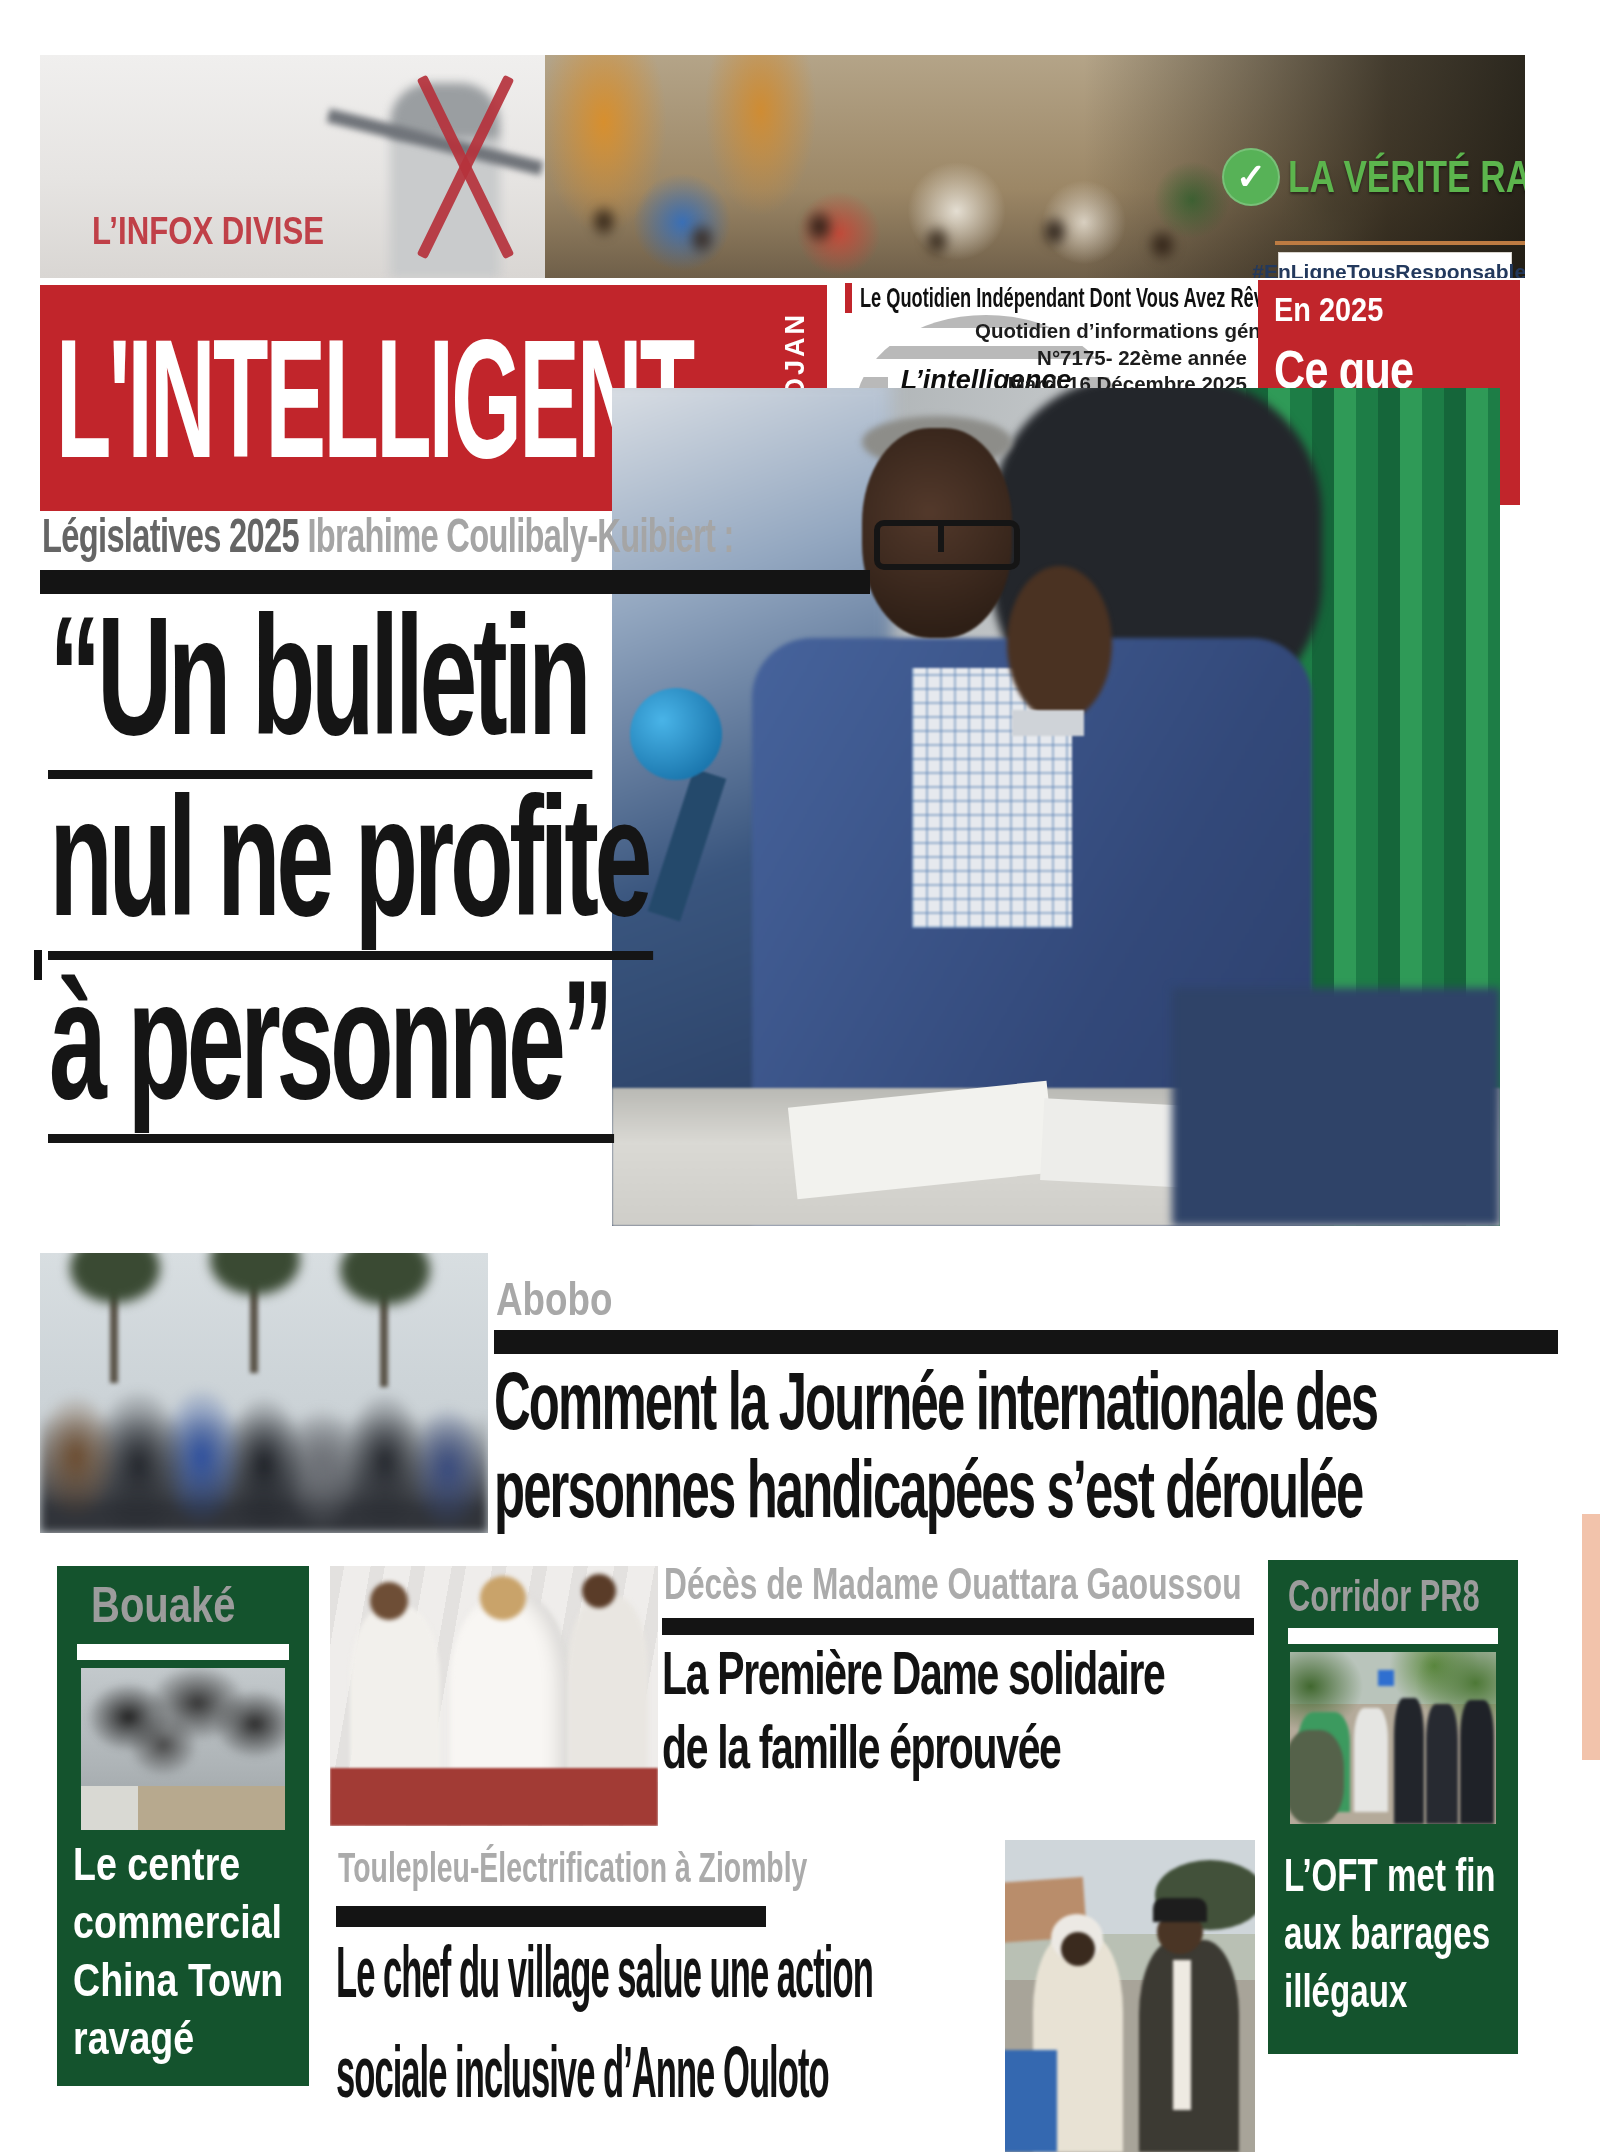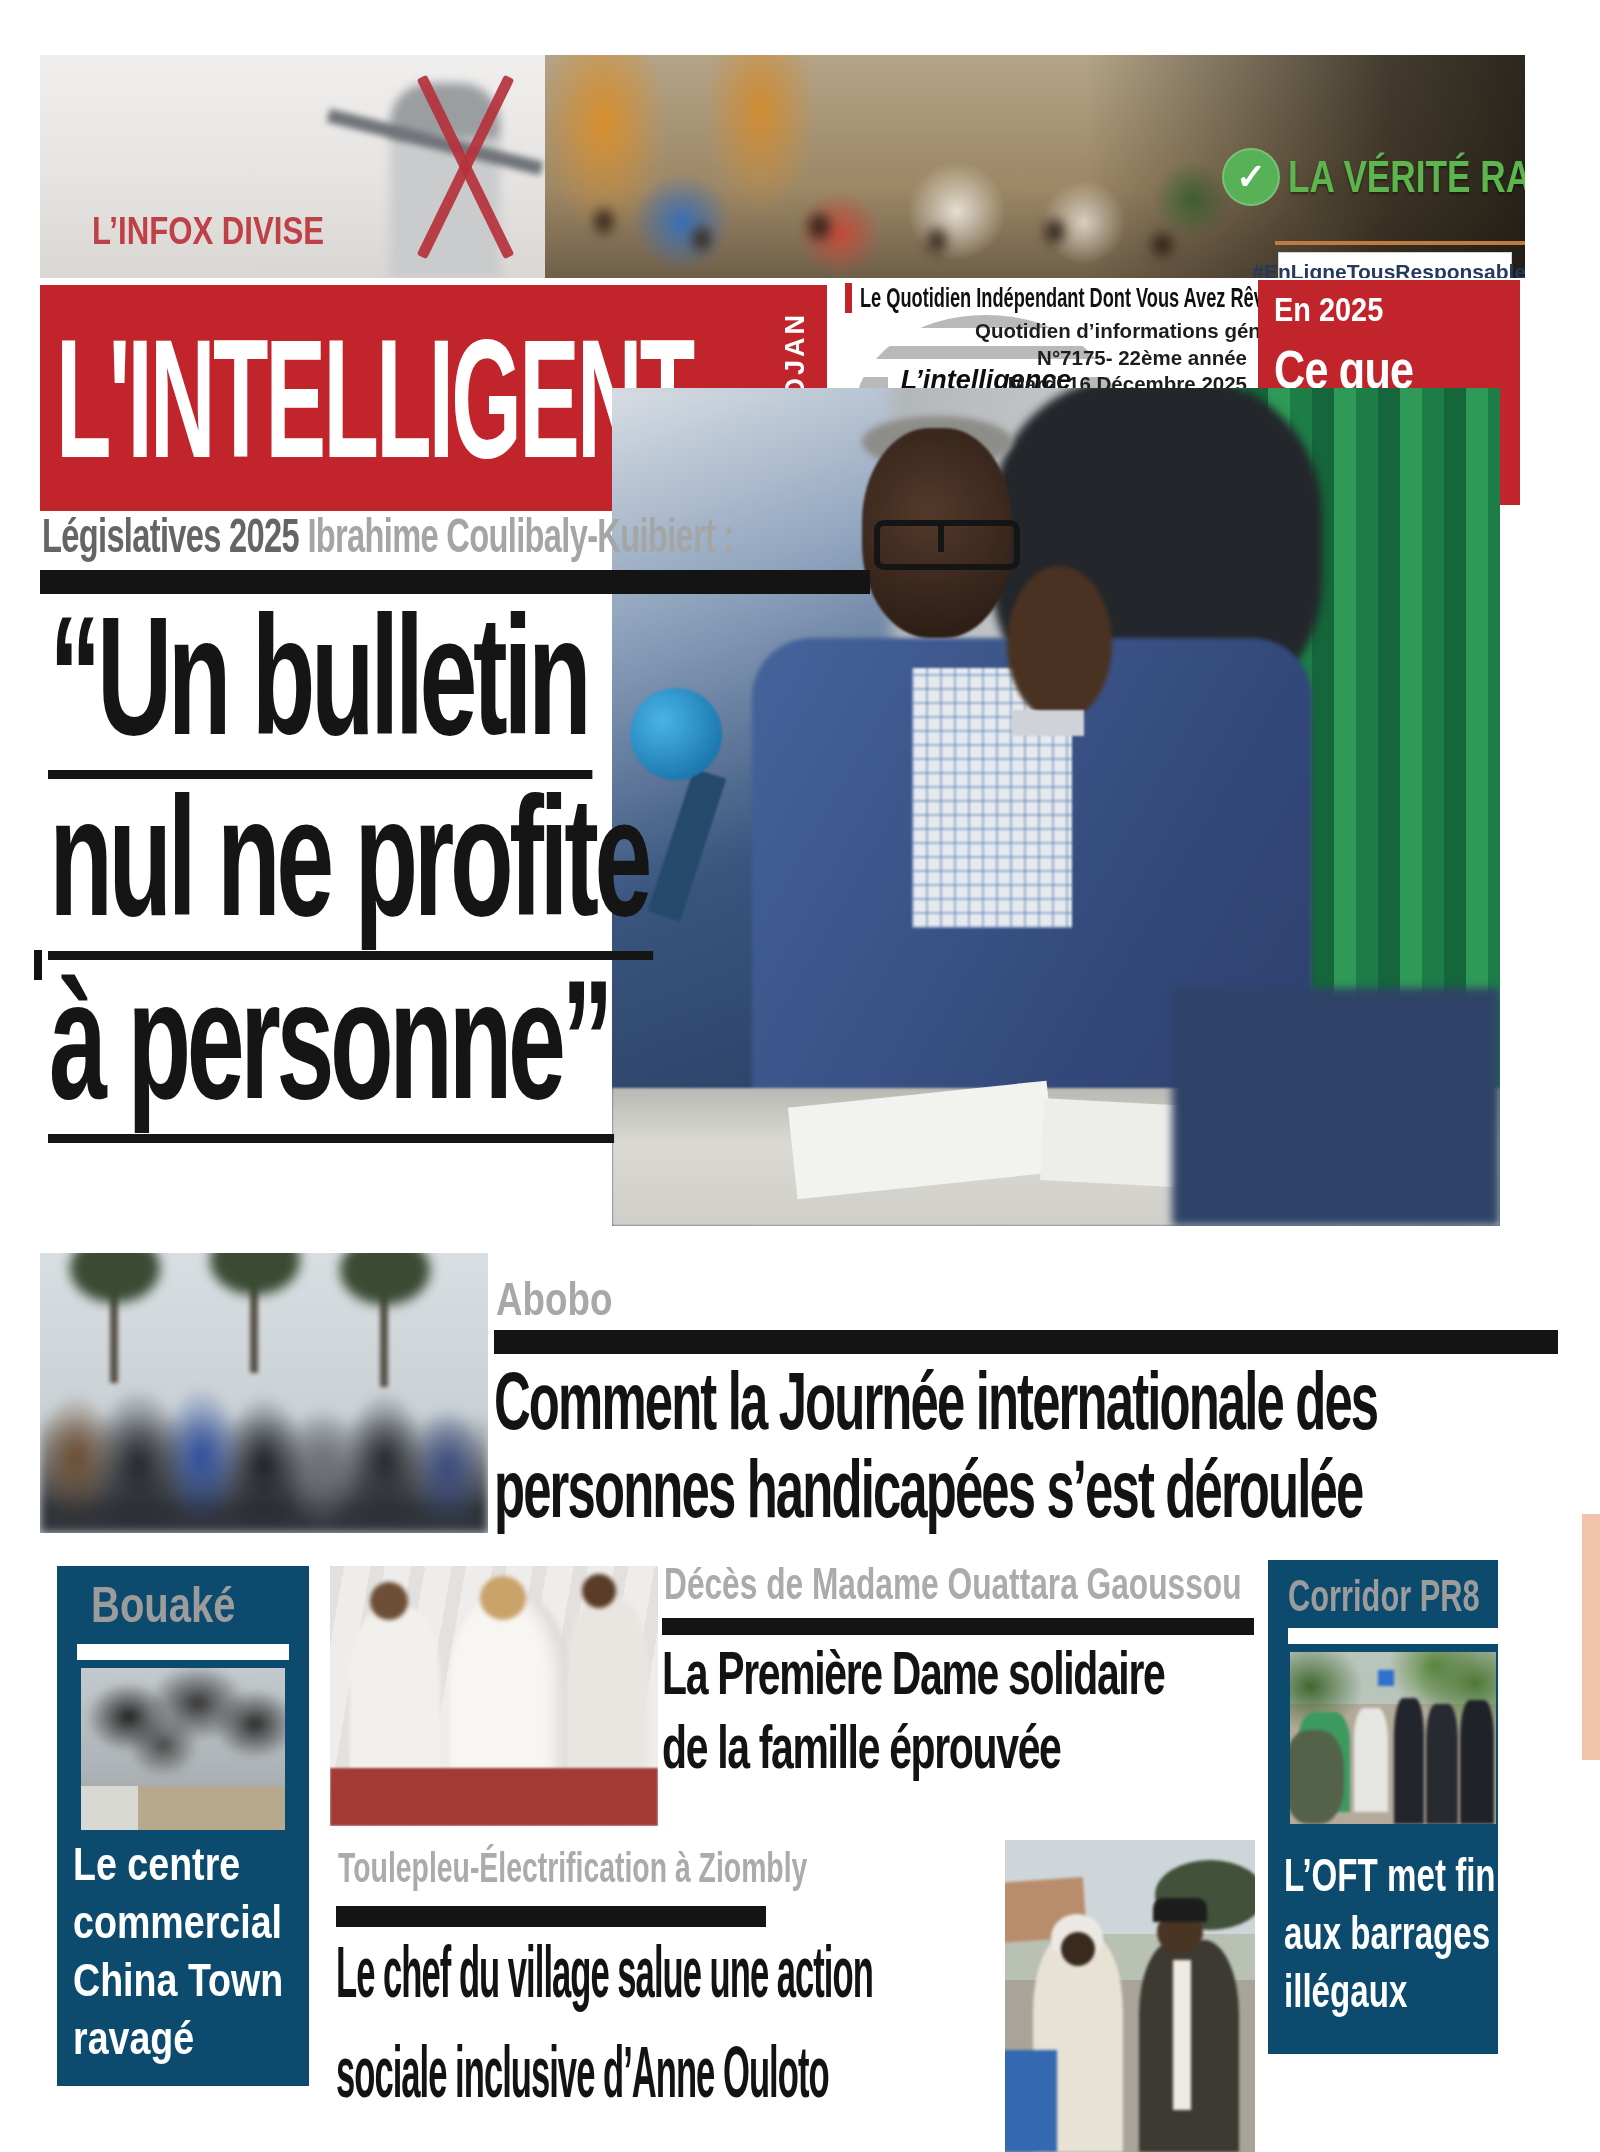--- a/index.html
+++ b/index.html
@@ -113,21 +113,21 @@
      radial-gradient(60px 100px at 36% 55%,#2d4f9e,rgba(0,0,0,0) 70%),
      radial-gradient(60px 100px at 50% 60%,#1d2026,rgba(0,0,0,0) 70%),
      radial-gradient(55px 90px at 63% 62%,#6d7076,rgba(0,0,0,0) 70%),
      radial-gradient(60px 100px at 77% 58%,#23262c,rgba(0,0,0,0) 70%),
      radial-gradient(55px 90px at 91% 62%,#384a7e,rgba(0,0,0,0) 70%),
      linear-gradient(180deg,rgba(0,0,0,0) 30%,#31343a 85%);}
   #abobo-kicker{left:496px;top:1276px;font-size:46px;color:#a8a8a8;--sx:.8;}
   #abobo-bar{left:494px;top:1330px;width:1064px;height:24px;background:#141414;}
   .abobo-line{left:494px;font-size:82px;color:#131313;--sx:.62;letter-spacing:-3px;}
   
-  .black-box{background:#0c4a6e;overflow:hidden;}
+  .black-box{background:#14532d;overflow:hidden;}
   #bouake-box{left:57px;top:1566px;width:252px;height:520px;}
   #bouake-kicker{left:34px;top:14px;font-size:50px;color:#9c9c9c;--sx:.8;}
   #bouake-whitebar{left:20px;top:78px;width:212px;height:16px;background:#fff;}
   #bouake-photo{left:24px;top:102px;width:204px;height:162px;overflow:hidden;background:
      linear-gradient(#c3c9cc,#aeb4b7 60%,#9aa0a3);}
   .smoke{left:-10px;top:-14px;width:230px;height:140px;filter:blur(3px);background:
      radial-gradient(60px 50px at 25% 45%,#1f1f1f,rgba(0,0,0,0) 70%),
      radial-gradient(70px 55px at 55% 35%,#343434,rgba(0,0,0,0) 70%),
      radial-gradient(60px 50px at 80% 50%,#2a2a2a,rgba(0,0,0,0) 70%),
      radial-gradient(50px 45px at 40% 65%,#474747,rgba(0,0,0,0) 70%);}
@@ -136,21 +136,21 @@
   .bouake-line{left:16px;font-size:47px;color:#fff;--sx:.8;}
   #pd-photo{left:330px;top:1566px;width:328px;height:260px;overflow:hidden;background:
      repeating-linear-gradient(100deg,rgba(0,0,0,.05) 0 14px,rgba(0,0,0,0) 14px 40px),#efedeb;}
   .pd-fig{position:absolute;filter:blur(2px);}
   #pd-carpet{left:0;top:202px;width:328px;height:58px;background:#a23b35;filter:blur(1px);}
   
   #deces-kicker{left:664px;top:1562px;font-size:44px;color:#ababab;--sx:.72;}
   #deces-bar{left:662px;top:1618px;width:592px;height:17px;background:#141414;}
   .deces-line{left:662px;font-size:62px;color:#131313;--sx:.66;letter-spacing:-2px;}
   
-  #corridor-box{left:1268px;top:1560px;width:230px;height:494px;}
+  #corridor-box{left:1268px;top:1560px;width:250px;height:494px;}
   #corridor-kicker{left:20px;top:14px;font-size:44px;color:#9c9c9c;--sx:.7;}
   #corridor-whitebar{left:20px;top:68px;width:210px;height:16px;background:#fff;}
   #corridor-photo{left:22px;top:92px;width:206px;height:172px;overflow:hidden;background:
      radial-gradient(70px 60px at 10% 20%,#41682f,rgba(0,0,0,0) 75%),
      radial-gradient(80px 70px at 90% 18%,#4d7836,rgba(0,0,0,0) 75%),
      radial-gradient(60px 60px at 70% 8%,#5d8a3f,rgba(0,0,0,0) 75%),
      linear-gradient(#b9c4bb 0 30%,#b4aa9a 30%);}
   .cor-fig{position:absolute;filter:blur(1.5px);}
   .corridor-line{left:16px;font-size:46px;color:#fff;--sx:.72;}
   

